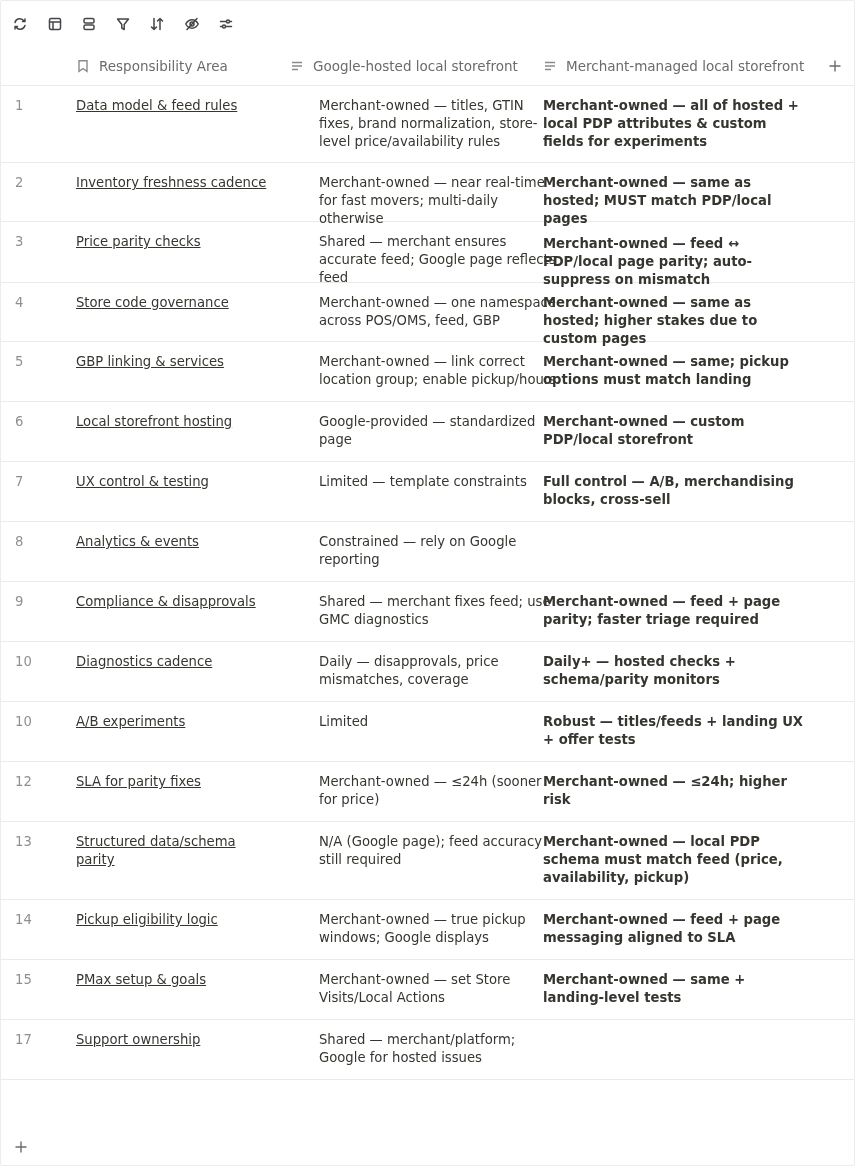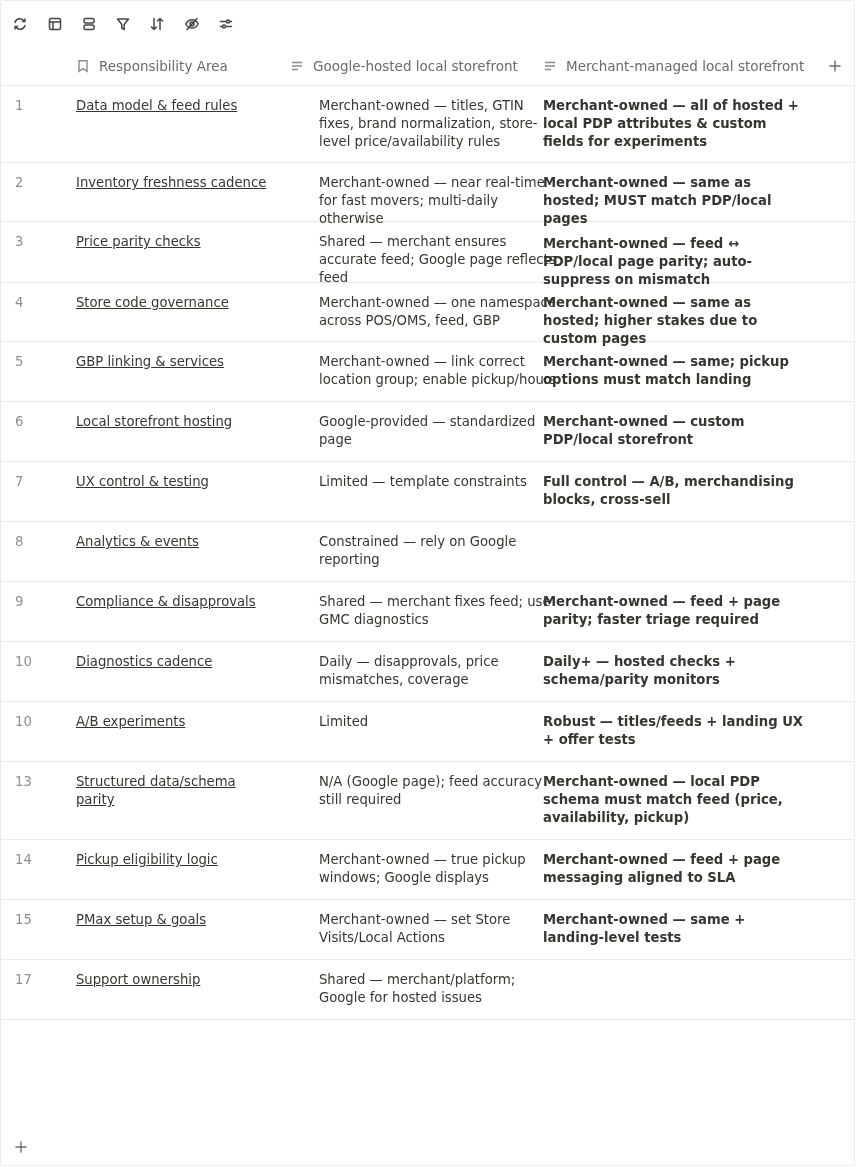--- a/index.html
+++ b/index.html
@@ -163,20 +163,26 @@
       <div class="cell c-area">Diagnostics cadence</div>
       <div class="cell c-g">Daily — disapprovals, price mismatches, coverage</div>
       <div class="cell c-m">Daily+ — hosted checks + schema/parity monitors</div>
     </div>
     <div class="row" style="height:59px">
       <div class="cell c-num">10</div>
       <div class="cell c-area">A/B experiments</div>
       <div class="cell c-g">Limited</div>
       <div class="cell c-m">Robust — titles/feeds + landing UX + offer tests</div>
     </div>
+    <div class="row" style="height:59px">
+      <div class="cell c-num">12</div>
+      <div class="cell c-area">SLA for parity fixes</div>
+      <div class="cell c-g">Merchant-owned — ≤24h (sooner for price)</div>
+      <div class="cell c-m">Merchant-owned — ≤24h; higher risk</div>
+    </div>
     <div class="row" style="height:77px">
       <div class="cell c-num">13</div>
       <div class="cell c-area">Structured data/schema parity</div>
       <div class="cell c-g">N/A (Google page); feed accuracy still required</div>
       <div class="cell c-m">Merchant-owned — local PDP schema must match feed (price, availability, pickup)</div>
     </div>
     <div class="row" style="height:59px">
       <div class="cell c-num">14</div>
       <div class="cell c-area">Pickup eligibility logic</div>
       <div class="cell c-g">Merchant-owned — true pickup windows; Google displays</div>

